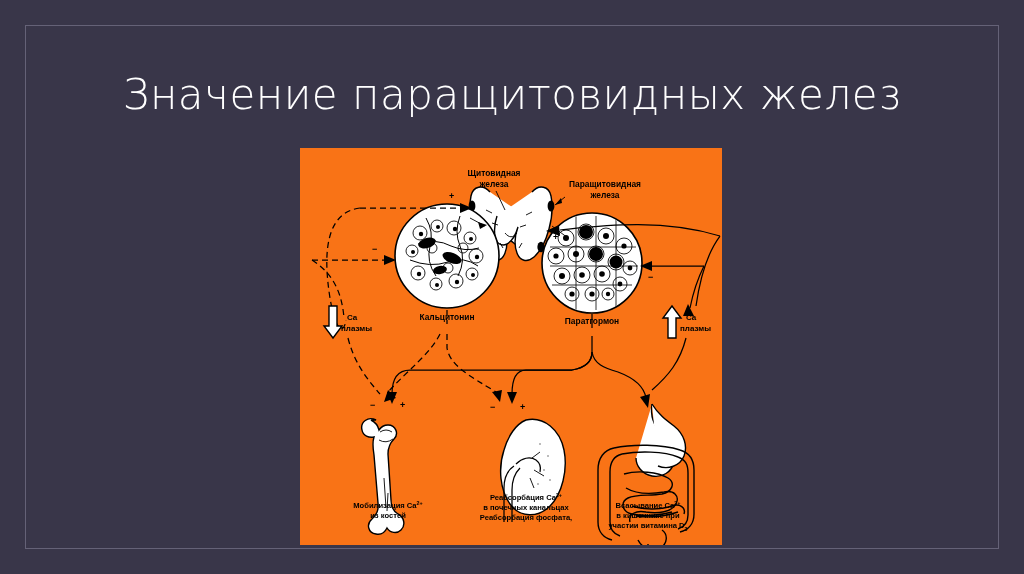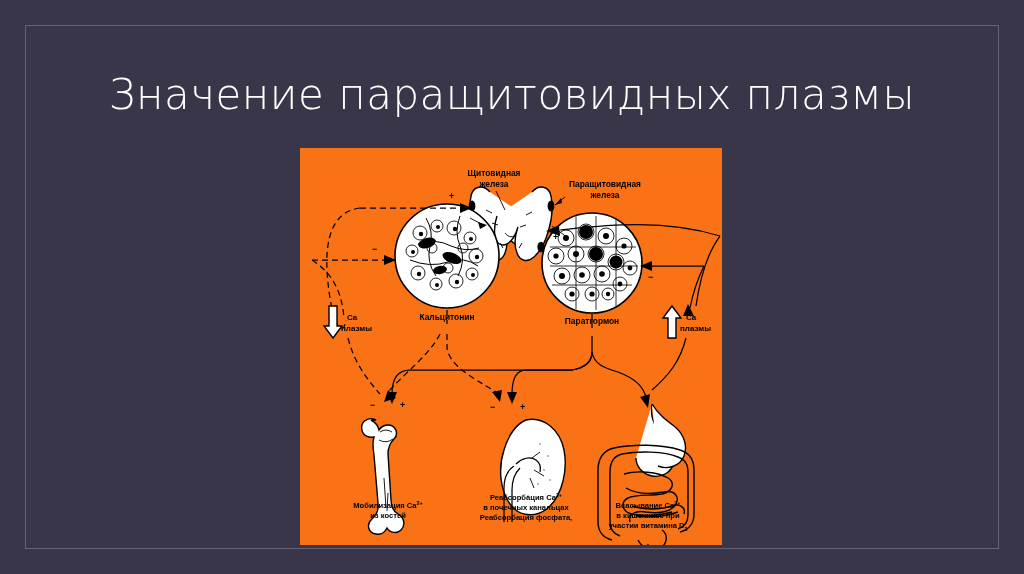--- a/index.html
+++ b/index.html
@@ -60,21 +60,21 @@
   .org-f{fill:#fff;stroke:#000;stroke-width:1.4;}
   .cellf{fill:#fff;stroke:#000;stroke-width:.85;}
 </style>
 </head>
 <body>
 
 <div id="slide">
 
   <div id="frame"></div>
 
-  <div id="title">Значение паращитовидных плазмы</div>
+  <div id="title">Значение паращитовидных желез</div>
 
   <div id="figure">
     <svg viewBox="0 0 422 397" xmlns="http://www.w3.org/2000/svg">
 
       <g>
         <path class="org-f" d="M190 44
           c-7 -8 -17 -6 -19 4
           c-2 10 -1 22 2 33
           c3 11 8 22 15 28
           c7 6 14 4 17 -4

